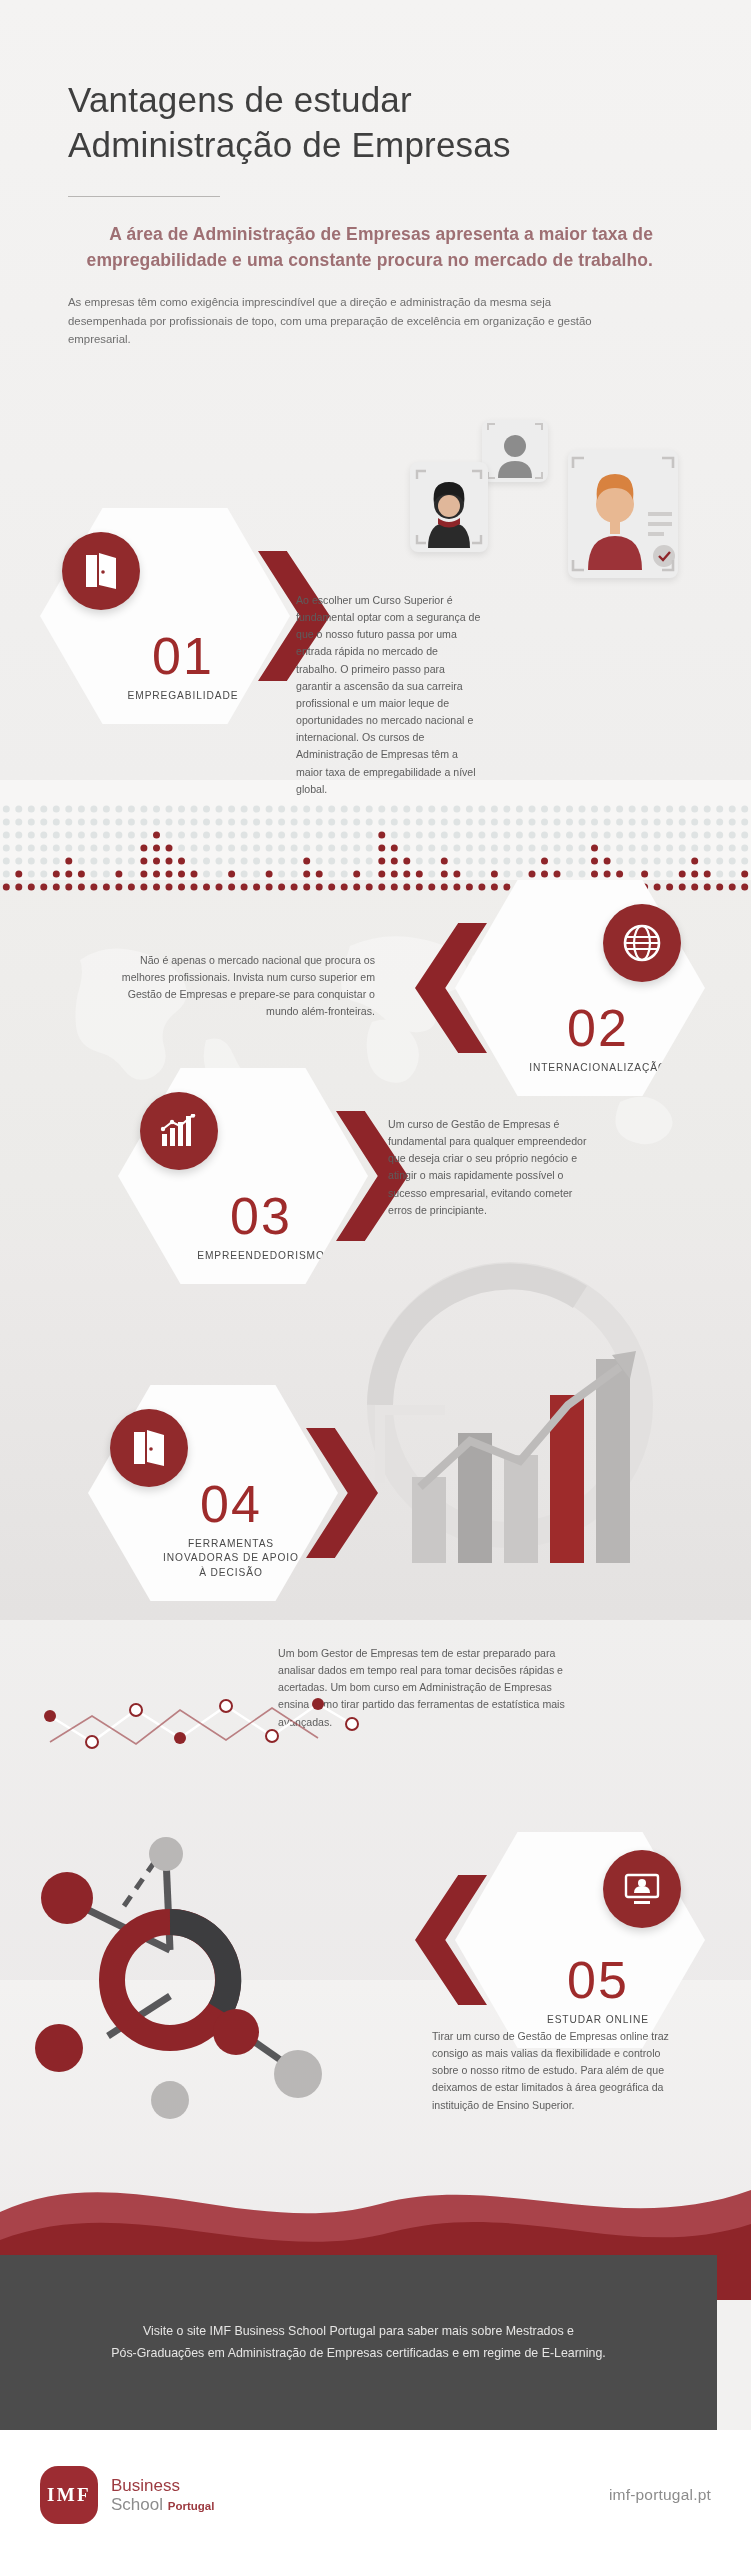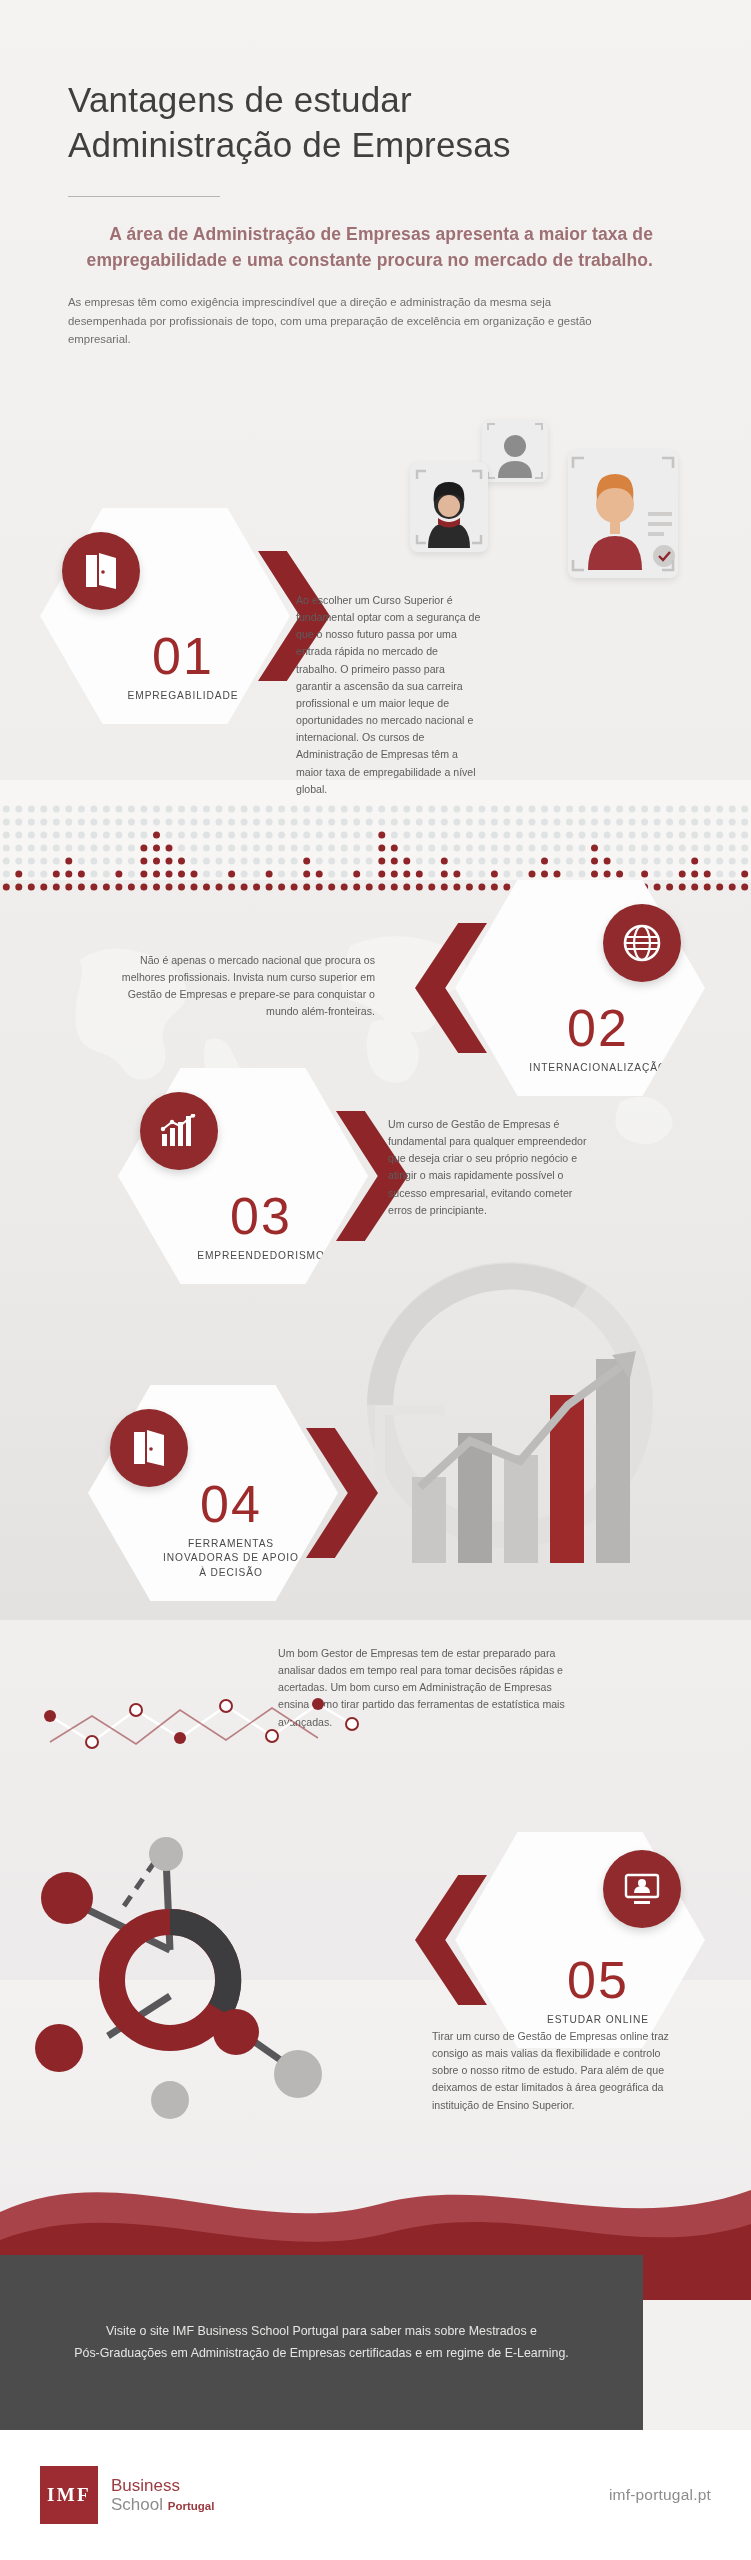--- a/index.html
+++ b/index.html
@@ -88,38 +88,39 @@
   
   .barchart { position:absolute; left:320px; top:1255px; width:400px; height:340px; }
 
   
   .netlines { position:absolute; left:40px; top:1680px; width:320px; height:90px; }
   .netbig   { position:absolute; left:20px; top:1810px; width:420px; height:330px; }
 
   
   .wave { position:absolute; left:0; top:2120px; width:751px; height:180px; }
   .cta {
-    position:absolute; left:0; top:2255px; width:643px; height:175px;
+    position:absolute; left:0; top:2255px; width:717px; height:175px;
     background:#4c4c4c; display:flex; align-items:center; justify-content:center;
   }
   .cta p {
     color:#e6e5e4; font-size:12.4px; line-height:1.72; text-align:center;
     width:620px;
   }
   .footbar {
     position:absolute; left:0; top:2430px; width:751px; height:130px; background:#ffffff;
     display:flex; align-items:center; justify-content:space-between;
     padding:0 40px;
   }
   .logo { display:flex; align-items:center; gap:13px; }
   .logo-mark {
     width:58px; height:58px; background:#9c2c32; color:#fff;
     display:flex; align-items:center; justify-content:center;
     font-size:19px; font-weight:700; letter-spacing:2.4px;
     font-family:"Liberation Serif", serif;
+    border-radius:18px;
   }
   .logo-txt-1 { font-size:17px; font-weight:400; color:#9c3a40; line-height:1.12; }
   .logo-txt-2 { font-size:17px; font-weight:400; color:#8c8c8c; line-height:1.12; }
   .logo-txt-2 b { font-size:11.5px; font-weight:700; color:#9c3a40; }
   .site { font-size:15.5px; color:#8c8c8c; letter-spacing:.2px; }
   .topline { position:absolute; left:0; top:2430px; width:751px; height:2px; background:#9c2c32; }
 
   
   .people { position:absolute; left:390px; top:420px; width:290px; height:200px; }
   .card { position:absolute; background:#ededed; border-radius:8px; box-shadow:0 3px 7px rgba(0,0,0,.09); }

